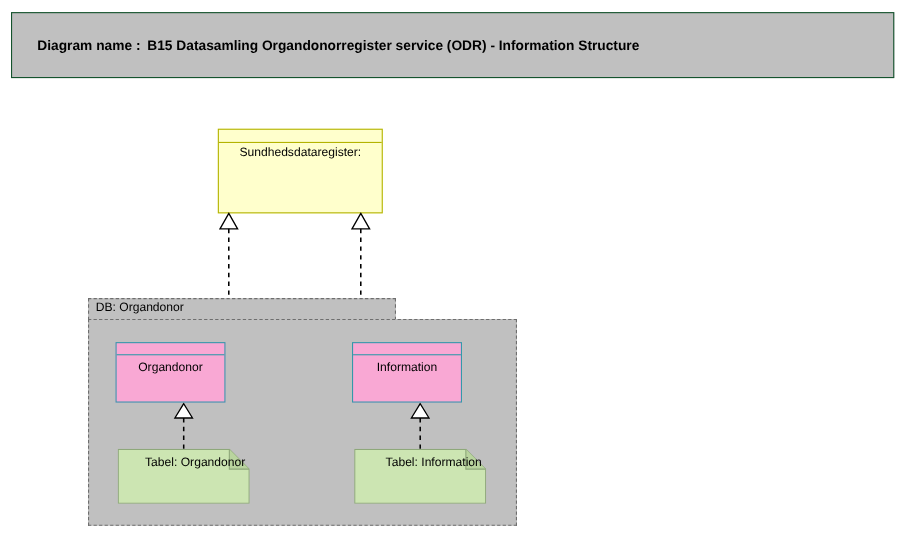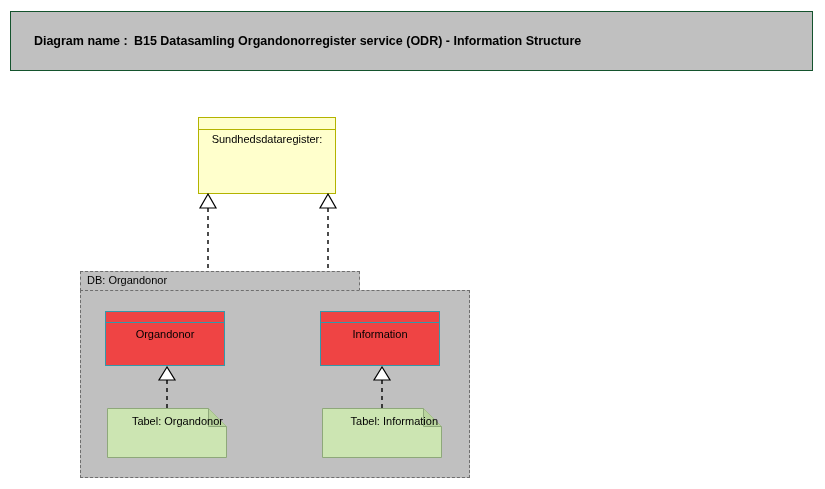--- a/index.html
+++ b/index.html
@@ -39,21 +39,21 @@
   .header-line.l2 { top: 26px; }
   .hl-label { display: inline-block; }
   .hl-label.w1 { width: 100px; }
   .hl-label.w2 { width: 100px; }
 
   
   .yellow-node {
     position: absolute;
     left: 198px;
     top: 117px;
-    width: 138px;
+    width: 150px;
     height: 77px;
     background: #ffffcc;
     border: 1px solid #b3b300;
     box-sizing: border-box;
   }
   .yellow-node .strip {
     position: absolute;
     left: 0;
     top: 0;
     right: 0;
@@ -106,23 +106,23 @@
     width: 390px;
     height: 188px;
     background: #c0c0c0;
     border: 1px dashed #6e6e6e;
     box-sizing: border-box;
   }
 
   
   .cyan-node {
     position: absolute;
-    width: 120px;
+    width: 100px;
     height: 55px;
-    background: #ef4444;
+    background: #f9a8d4;
     border: 1px solid #3399aa;
     box-sizing: border-box;
   }
   .cyan-node .strip {
     position: absolute;
     left: 0;
     top: 0;
     right: 0;
     height: 11px;
     border-bottom: 1px solid #3399aa;

